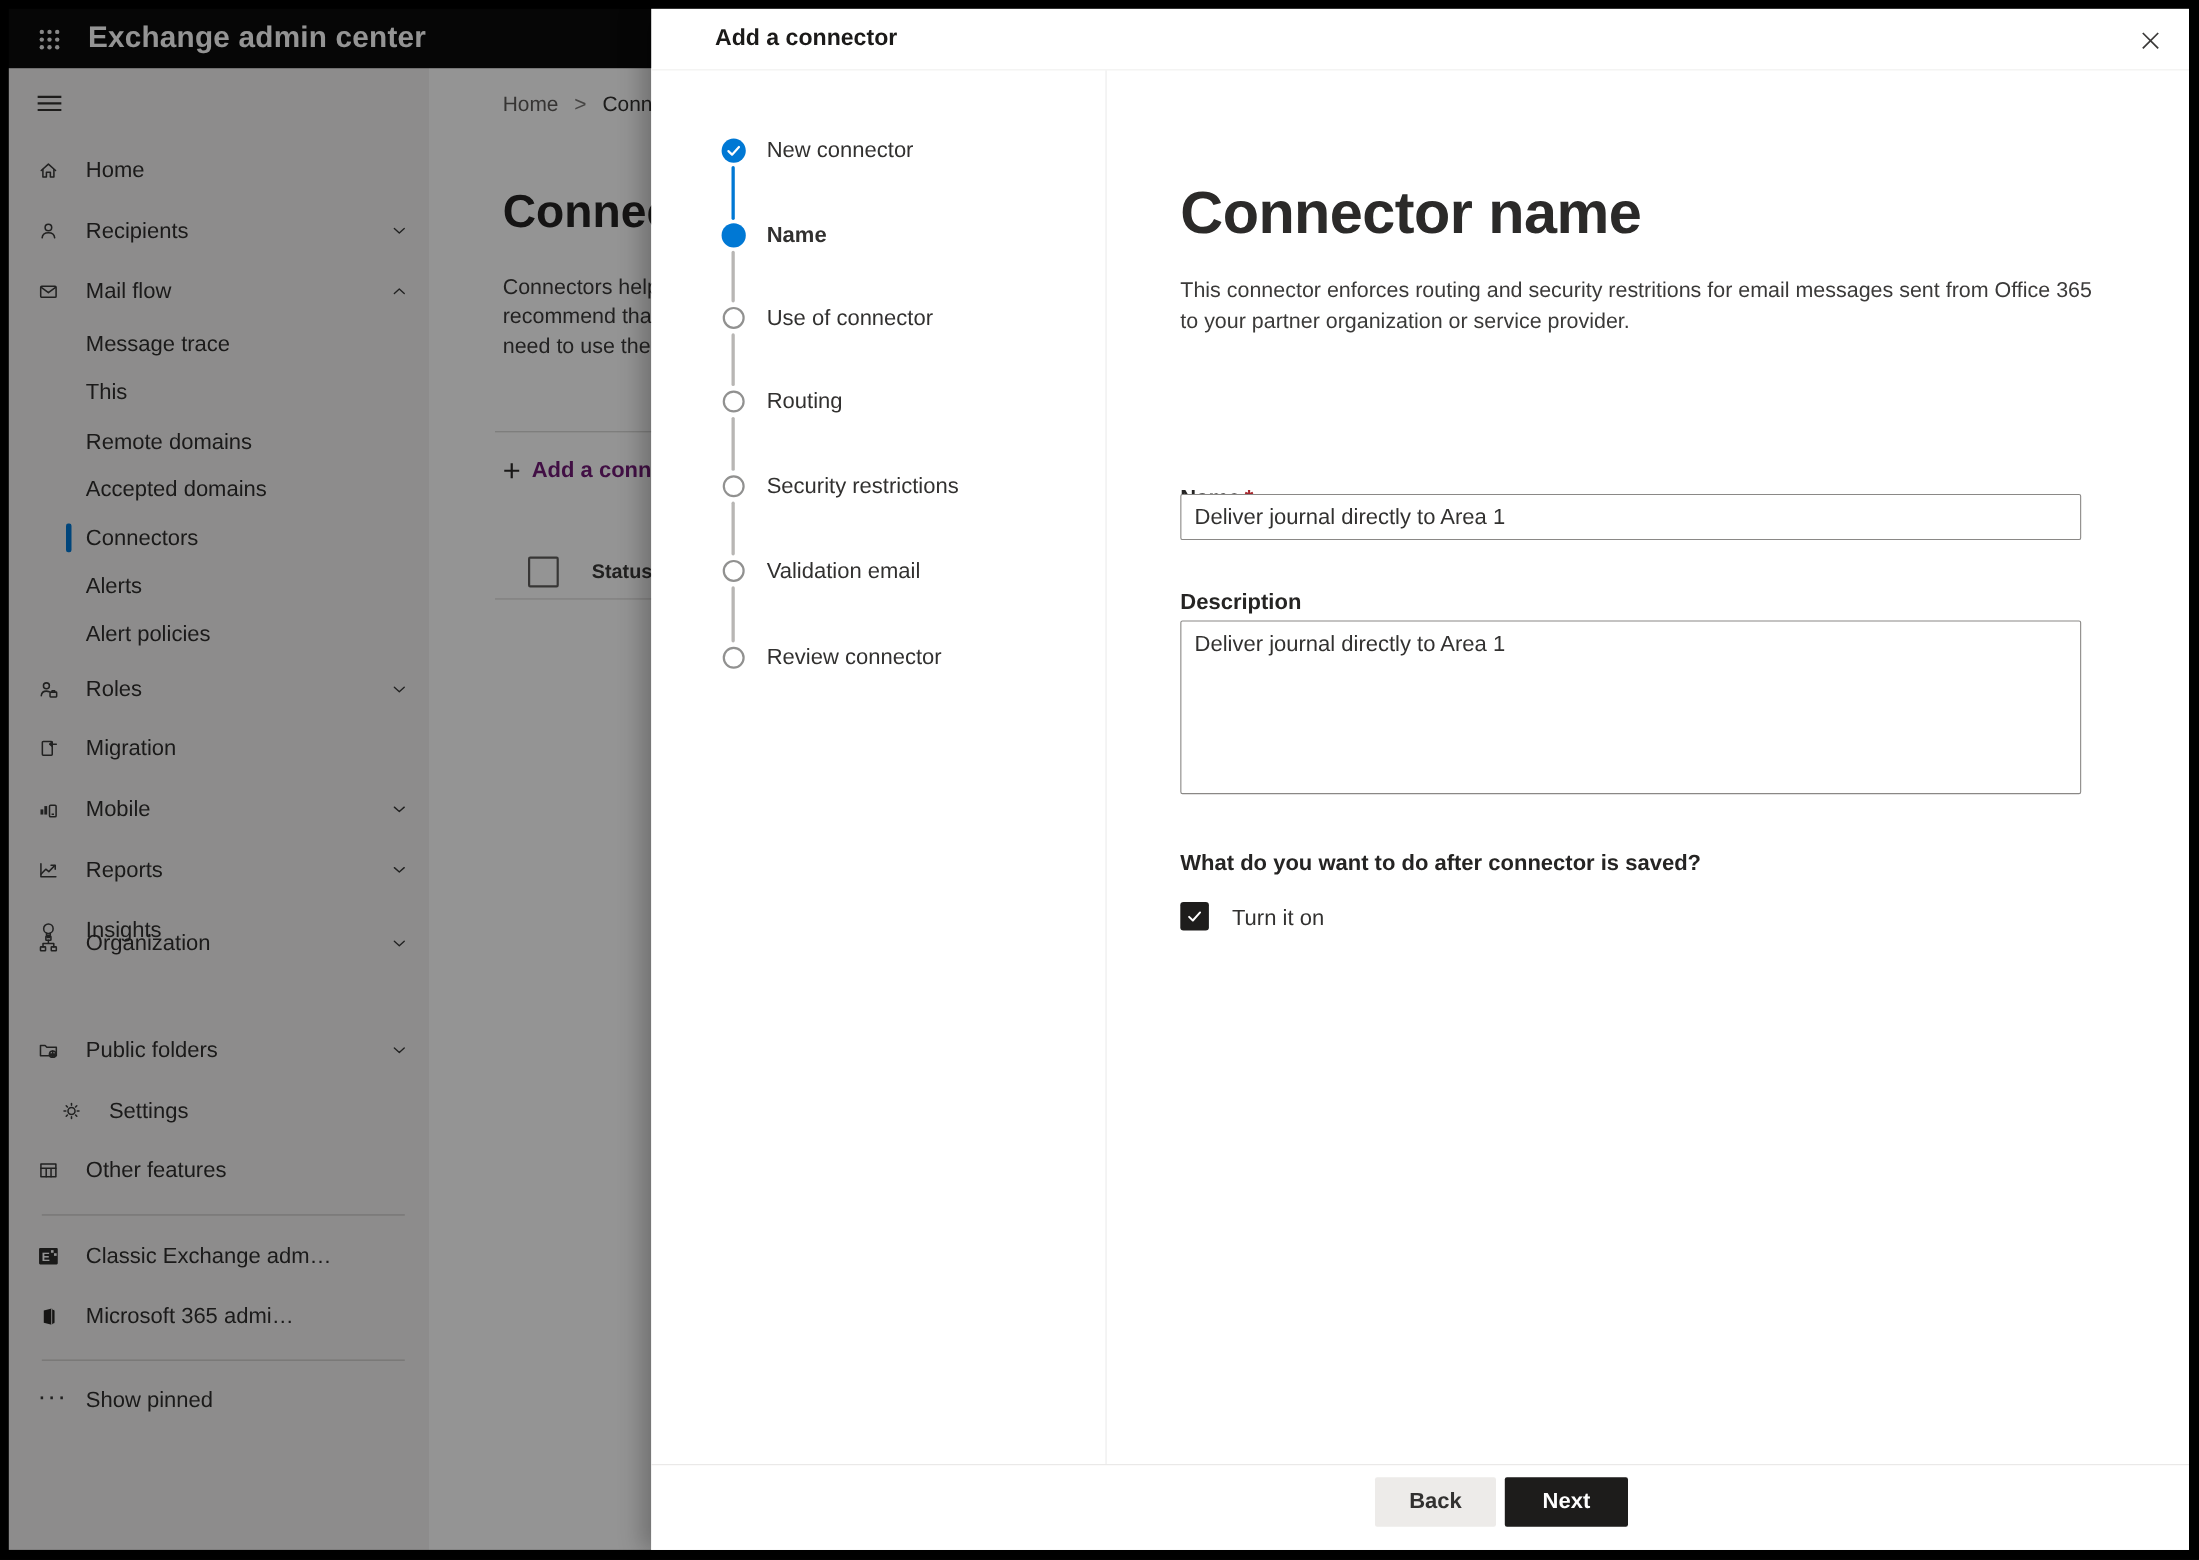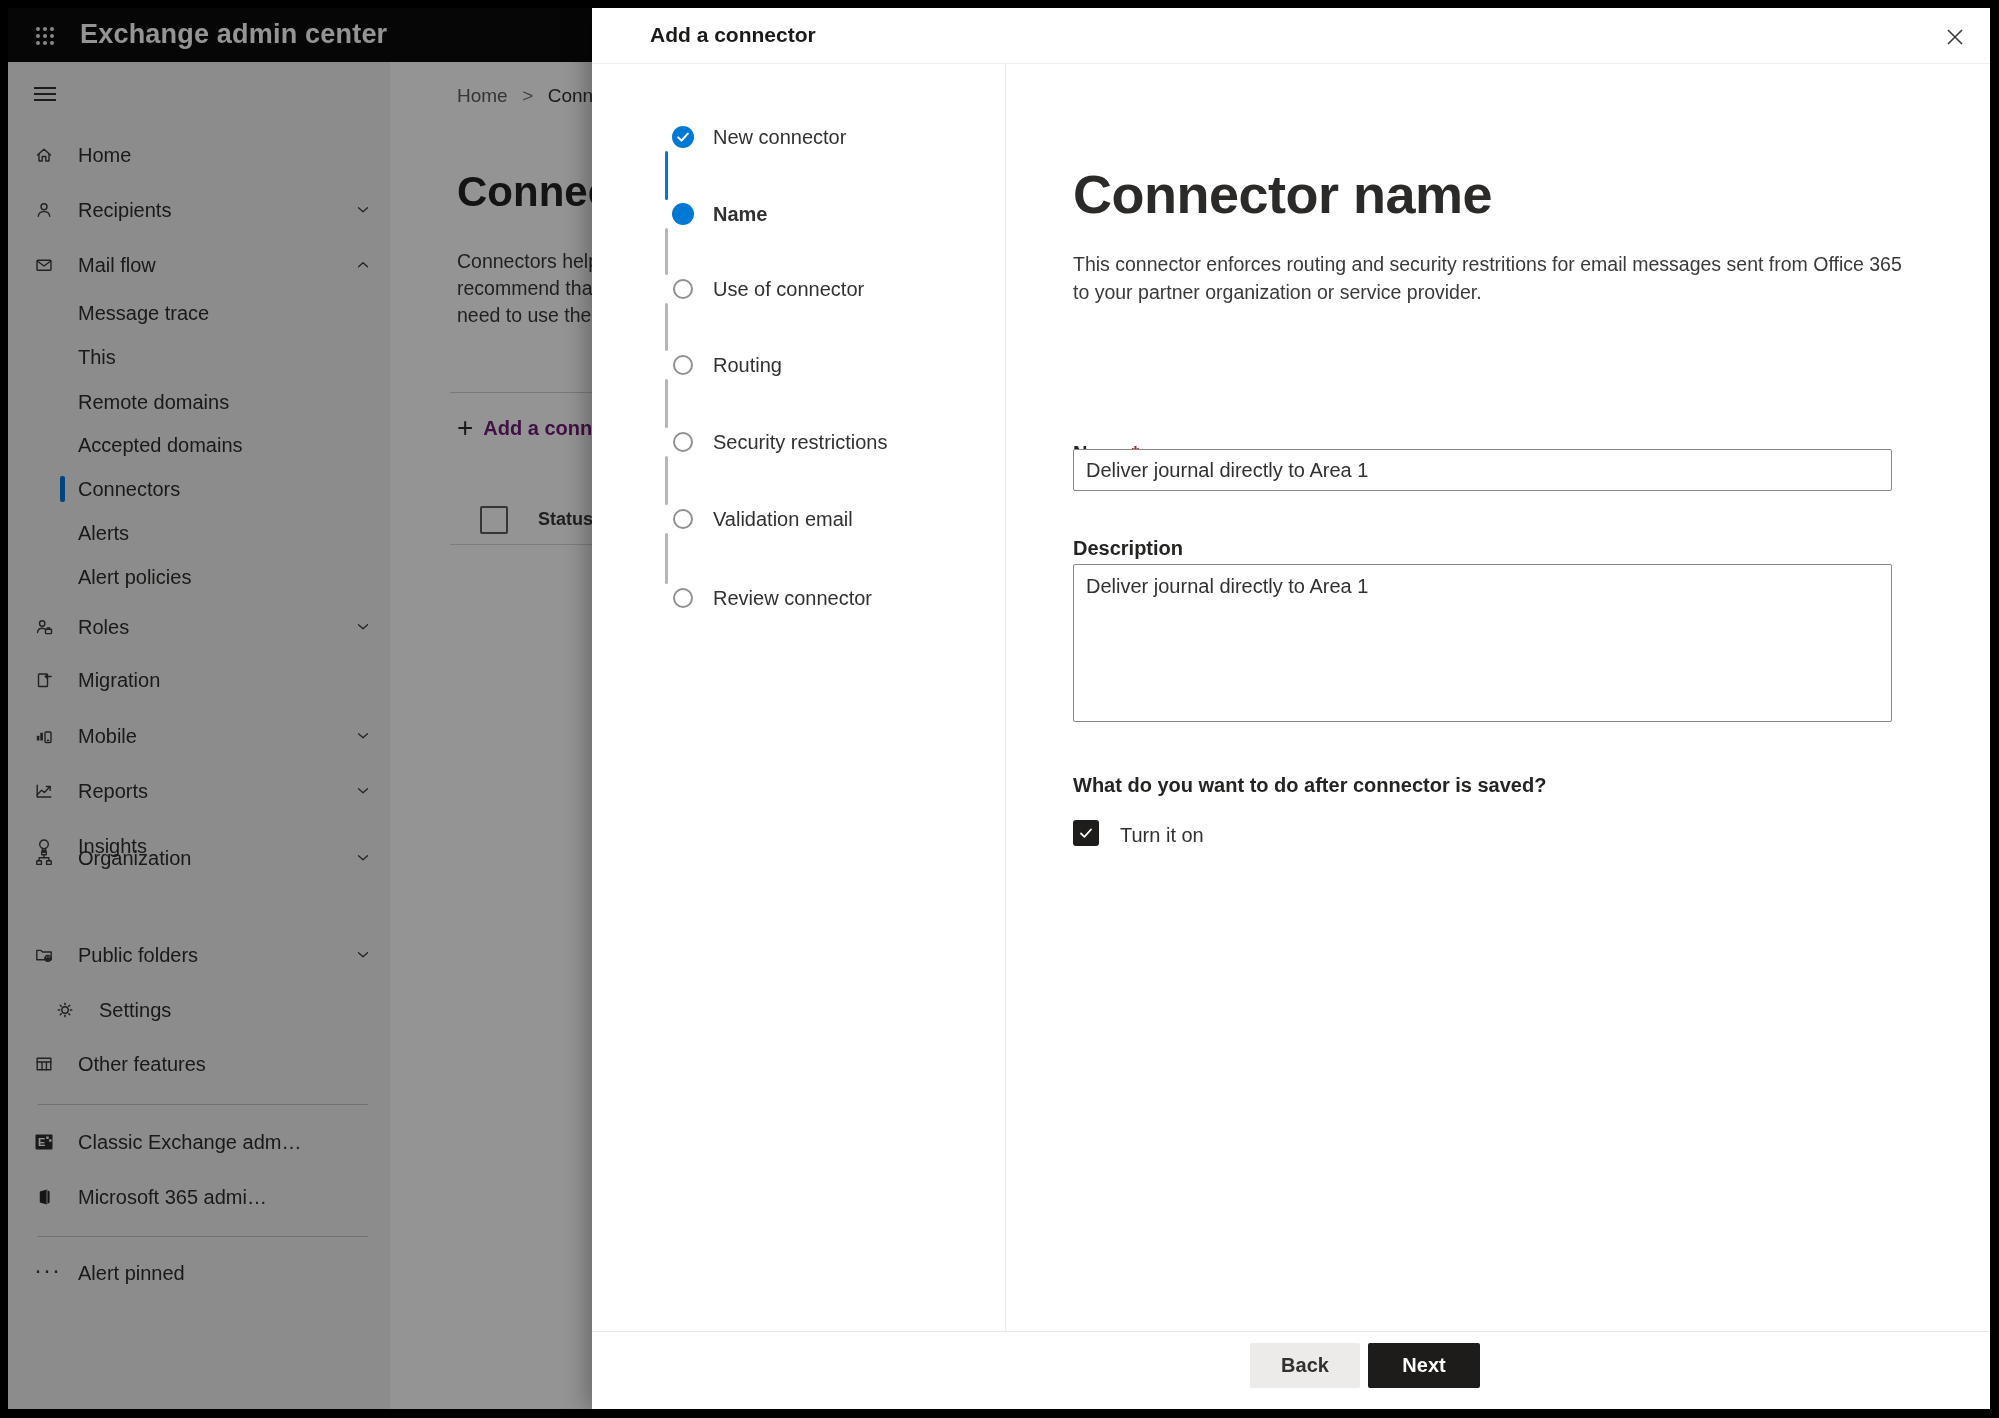--- a/index.html
+++ b/index.html
@@ -40,21 +40,21 @@
   #dim{left:0;top:0;width:592px;height:1418px;background:rgba(0,0,0,.42);z-index:5;}
 
   
   #dialog{left:592px;top:8px;width:1398px;height:1401px;background:#fff;z-index:10;
           box-shadow:-8px 0 20px rgba(0,0,0,.25);}
   #dlg-title{left:58px;top:15px;font-size:21px;font-weight:700;color:#1b1a19;}
   #dlg-close{left:1346px;top:12px;width:34px;height:34px;cursor:pointer;display:flex;align-items:center;justify-content:center;}
   #dlg-hdiv{left:0;top:55px;width:1398px;height:1px;background:#f0efee;}
   #dlg-vdiv{left:413px;top:56px;width:1px;height:1267px;background:#ececeb;}
 
-  .step{position:absolute;left:16px;width:400px;height:30px;display:flex;align-items:center;cursor:pointer;}
+  .step{position:absolute;left:0;width:400px;height:30px;display:flex;align-items:center;cursor:pointer;}
   .step .slabel{position:absolute;left:105px;font-size:20px;color:#323130;white-space:nowrap;}
   .step.current .slabel{font-weight:700;}
   .dot{position:absolute;left:64px;width:22px;height:22px;border-radius:50%;box-sizing:border-box;}
   .dot.done,.dot.current{background:#0078d4;}
   .dot.todo{left:65px;width:20px;height:20px;background:#fff;border:2px solid #919190;}
   .seg{position:absolute;left:73px;width:3px;border-radius:2px;background:#b8b6b4;}
   .seg.blue{background:#0078d4;}
 
   #c-title{left:481px;top:155px;font-size:54px;font-weight:700;color:#2b2a29;letter-spacing:-.5px;}
   #c-desc{left:481px;top:243px;font-size:19.5px;line-height:27.5px;color:#3b3a39;}
@@ -280,21 +280,21 @@
             <path d="M5.8 4.4 L13 2.6 V17.4 L5.8 15.6 Z" fill="#262524"></path>
             <path d="M13 2.6 L16 4.2 V15.8 L13 17.4 Z" fill="#262524" stroke="#f3f2f1" stroke-width="0.8"></path>
           </svg></span>
       <span class="nlabel">Microsoft 365 admi…</span>
     </div>
 
     <div class="sidediv abs" style="top:1174px;"></div>
 
     <div class="navrow" style="top:1191px;">
       <span class="nico" style="font-size:24px;color:#3a3a3a;letter-spacing:1px;line-height:14px;">···</span>
-      <span class="nlabel">Alert pinned</span>
+      <span class="nlabel">Show pinned</span>
     </div>
   </div>
 
   <div id="pagecontent" class="abs">
     <div class="abs" style="left:67px;top:23px;white-space:nowrap;">
       <span class="crumb">Home</span>
       <span class="crumb" style="margin:0 10px;color:#7a7876;">&gt;</span>
       <span class="crumb" style="color:#323130;">Conne</span>
     </div>
     <div id="bg-heading" class="abs">Connec</div>

